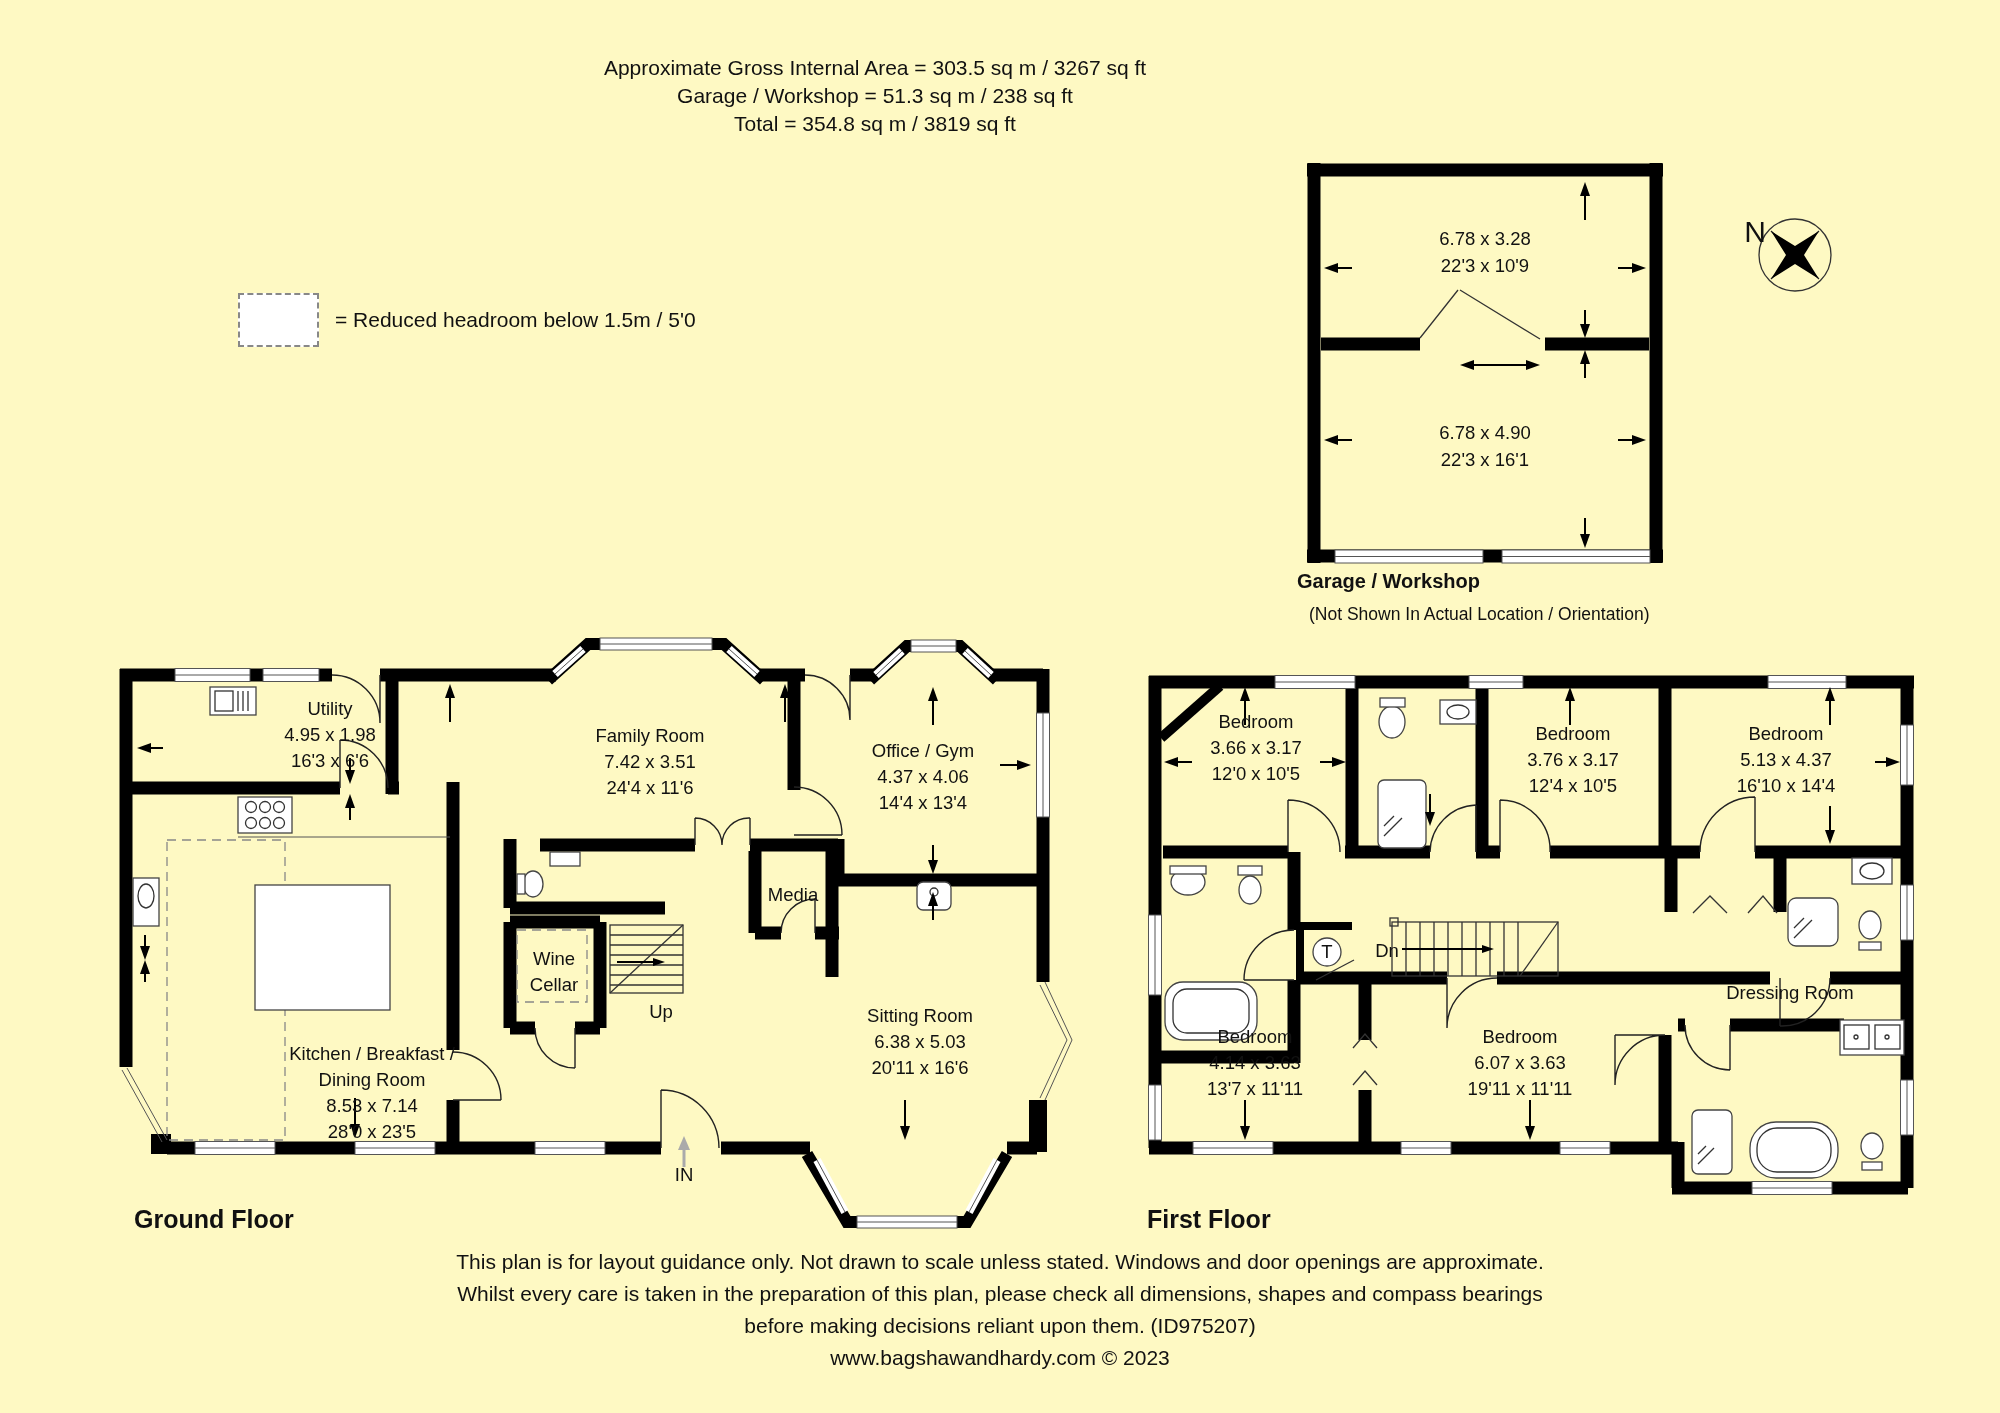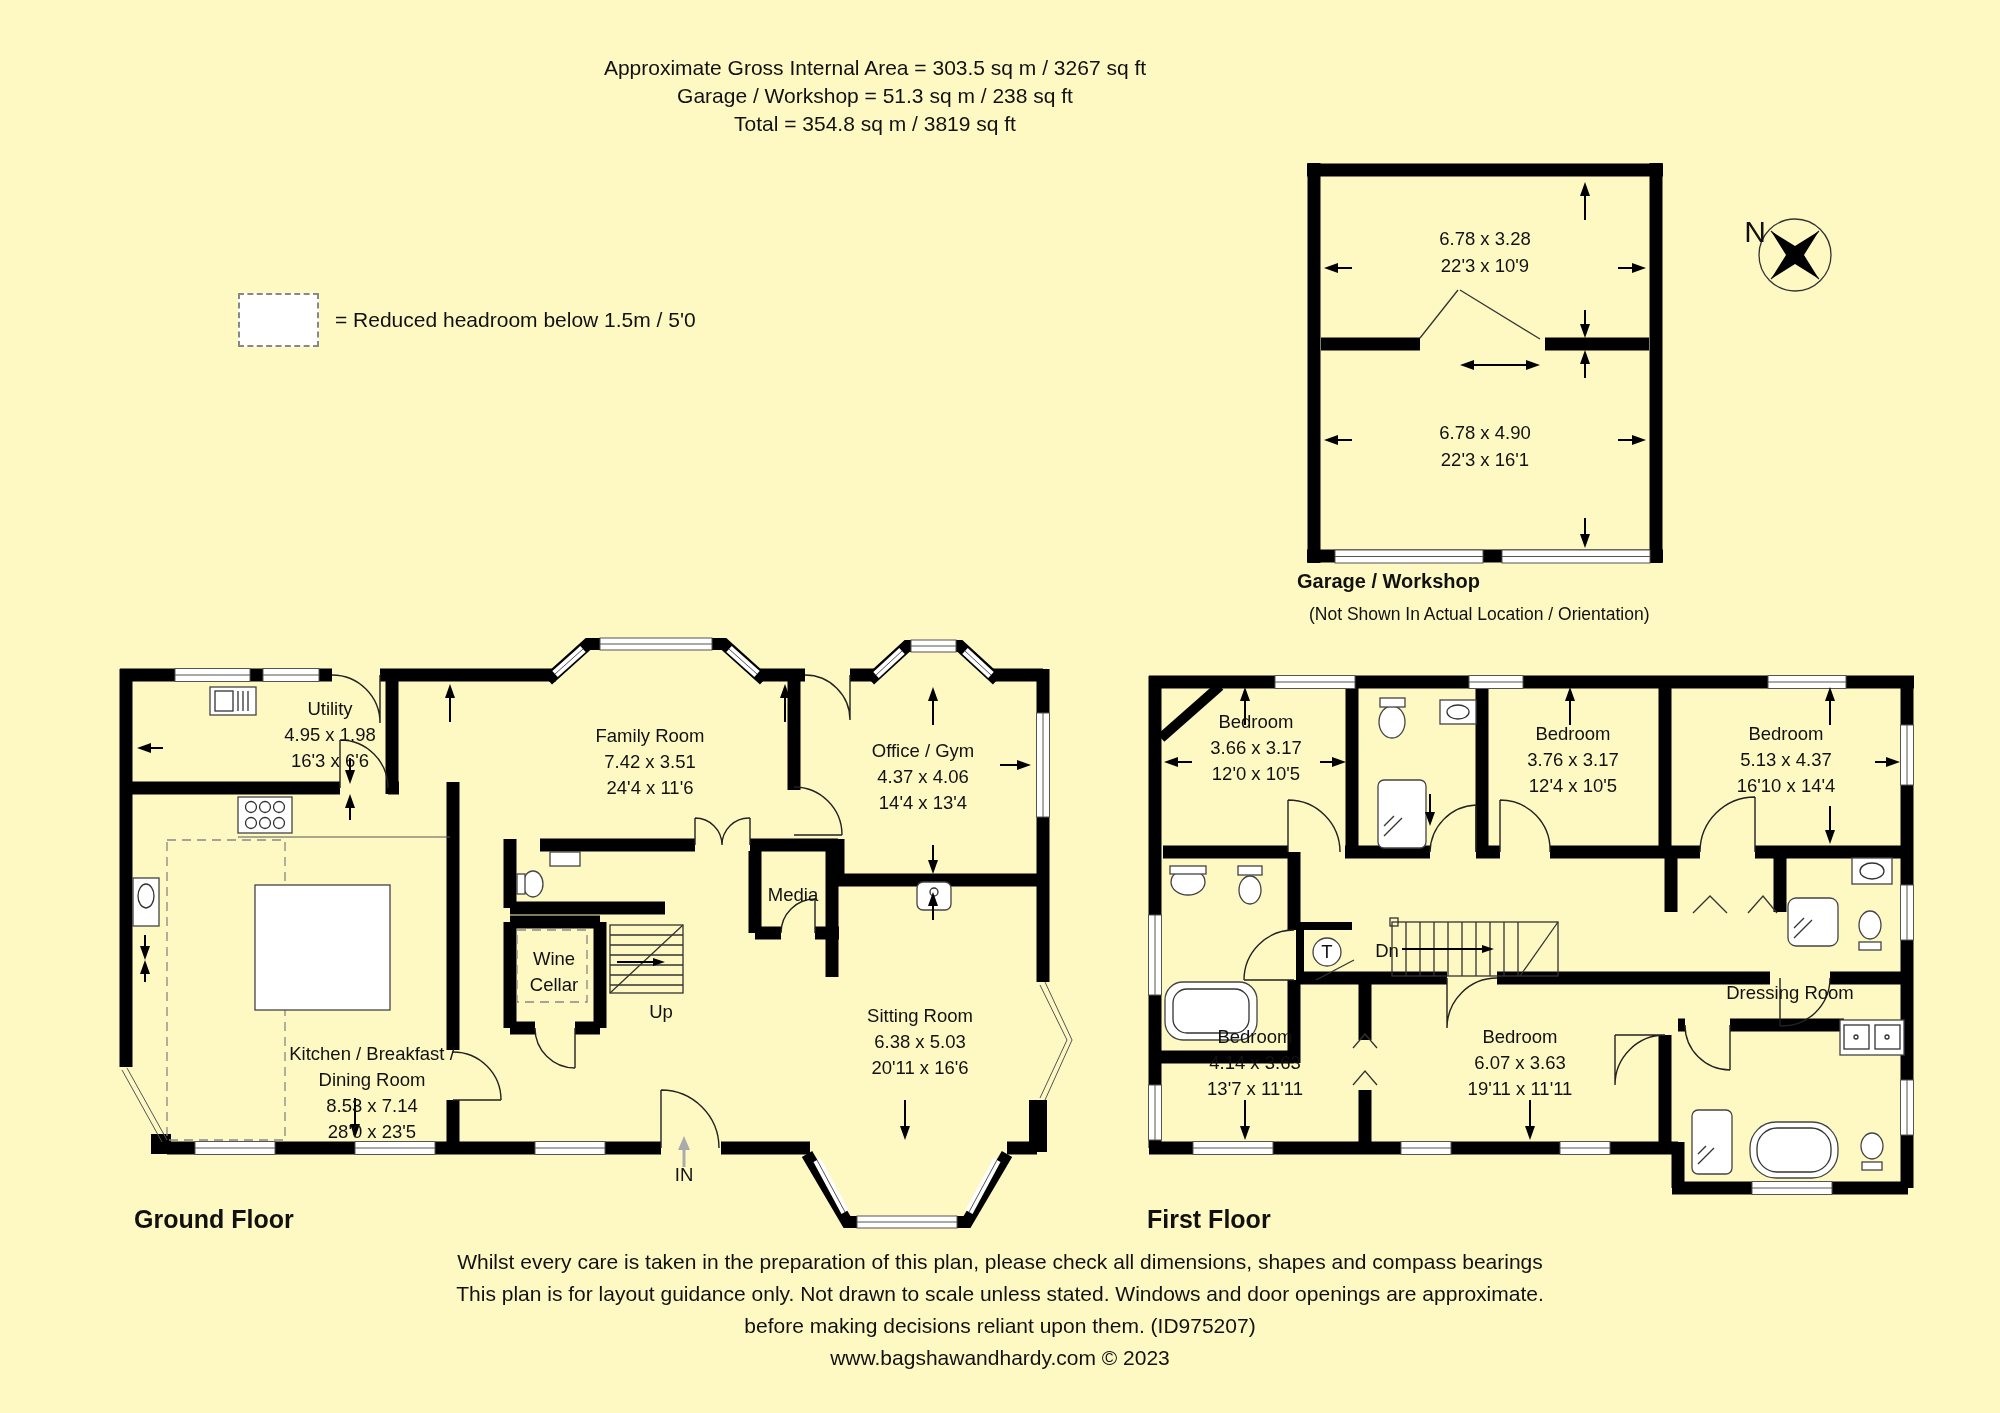--- a/index.html
+++ b/index.html
@@ -450,19 +450,19 @@
       <text x="380" y="413">Bedroom</text>
       <text x="380" y="439">6.07 x 3.63</text>
       <text x="380" y="465">19'11 x 11'11</text>
       <text x="650" y="369">Dressing Room</text>
       <text x="247" y="327" text-anchor="end">Dn</text>
     </g>
   </svg>
   <div class="t floor-title" style="left:1147px;top:1205px;">First Floor</div>
 
   <div class="t footer">
+    <div>This plan is for layout guidance only. Not drawn to scale unless stated. Windows and door openings are approximate.</div>
     <div>Whilst every care is taken in the preparation of this plan, please check all dimensions, shapes and compass bearings</div>
-    <div>This plan is for layout guidance only. Not drawn to scale unless stated. Windows and door openings are approximate.</div>
     <div>before making decisions reliant upon them. (ID975207)</div>
     <div>www.bagshawandhardy.com © 2023</div>
   </div>
 
 </div>
 
 </body></html>

